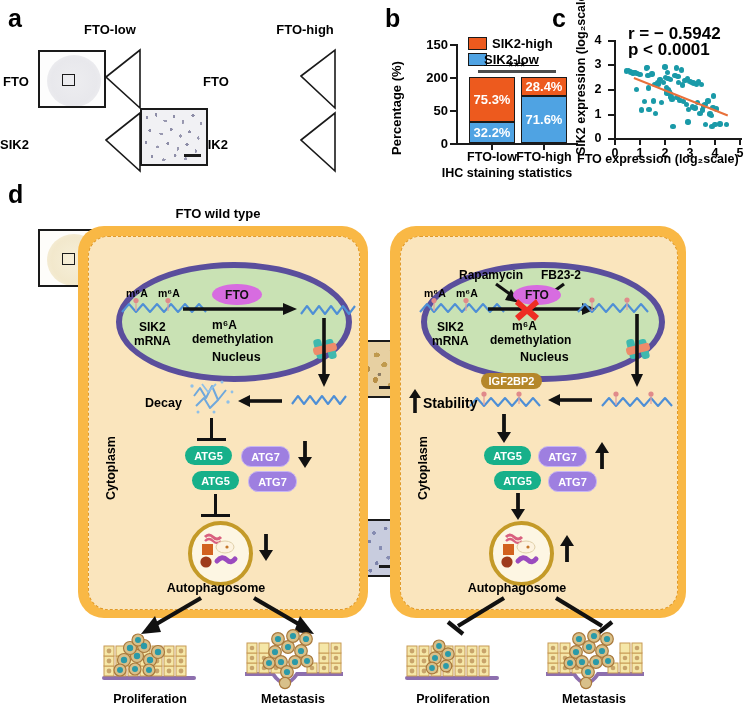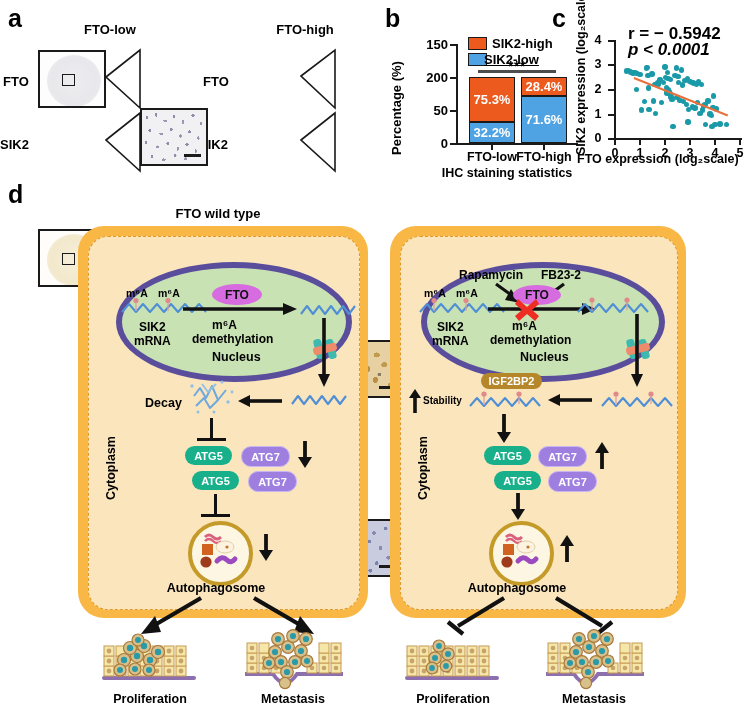--- a/index.html
+++ b/index.html
@@ -31,21 +31,21 @@
   .legend-tx{position:absolute;font-size:13px;font-weight:bold;white-space:nowrap;}
   .sig-bar{position:absolute;height:3px;background:#4d4d4d;}
   .sig-star{position:absolute;font-size:14px;font-weight:bold;letter-spacing:0.5px;}
   .xcat{position:absolute;font-size:12.5px;font-weight:bold;text-align:center;white-space:nowrap;}
   .xsub{position:absolute;font-size:12.5px;font-weight:bold;text-align:center;white-space:nowrap;}
 
   
   .dot{position:absolute;width:5.4px;height:5.4px;border-radius:50%;background:#1a9aa8;}
   .fitline{position:absolute;height:1.8px;background:#e8703a;transform-origin:0 50%;}
   .stat{position:absolute;font-size:17px;font-weight:bold;white-space:nowrap;}
-  .stat-i{font-style:italic;}
+  .stat-i{}
   .ylabel-c{position:absolute;font-size:12.5px;font-weight:bold;transform:rotate(-90deg);transform-origin:left top;white-space:nowrap;}
   .xlabel-c{position:absolute;font-size:12.5px;font-weight:bold;white-space:nowrap;}
   .tklab{position:absolute;font-size:12.5px;font-weight:bold;text-align:center;}
 
   
   .dtitle{position:absolute;font-size:13px;font-weight:bold;text-align:center;}
   .cell{position:absolute;border-radius:26px;background:#f9b845;}
   .cell-in{position:absolute;border-radius:20px;background:#fae5bd;border:1.4px dashed #e09a2a;}
   .nucleus{position:absolute;border-radius:50%;background:#c9e2b4;border:6px solid #5a4e9c;}
   .cytolab{position:absolute;font-size:12.5px;font-weight:bold;transform:rotate(-90deg);transform-origin:left top;white-space:nowrap;}
@@ -550,21 +550,21 @@
   <path d="M2,16 L9,8 L16,16 L23,8 L30,16 L37,8 L44,16 L51,8 L58,16 L65,8 L72,16" fill="none" stroke="#4E8FD6" stroke-width="2.1" stroke-linejoin="round"></path>
   <line x1="16" y1="15" x2="16" y2="5" stroke="#E0A0A0" stroke-width="1.3"></line>
   <circle cx="16" cy="4" r="2.6" fill="#E08A8A"></circle>
   <line x1="51" y1="14" x2="51" y2="5" stroke="#E0A0A0" stroke-width="1.3"></line>
   <circle cx="51" cy="4" r="2.6" fill="#E08A8A"></circle>
 </svg>
 <svg class="abs" style="left:408px;top:389px;" width="15" height="24">
   <line x1="7" y1="24" x2="7" y2="8" stroke="#111" stroke-width="3.6"></line>
   <polygon points="1,9 13,9 7,0" fill="#111"></polygon>
 </svg>
-<div class="dlab" style="left:423px;top:395px;font-size:10px;">Stability</div>
+<div class="dlab" style="left:423px;top:395px;font-size:14px;">Stability</div>
 
 <svg class="abs" style="left:496px;top:414px;" width="16" height="30">
   <line x1="8" y1="0" x2="8" y2="19" stroke="#111" stroke-width="3.8"></line>
   <polygon points="1,18 15,18 8,29" fill="#111"></polygon>
 </svg>
 
 <div class="atg atg5" style="left:484px;top:446px;width:47px;height:19px;">ATG5</div>
 <div class="atg atg7" style="left:538px;top:446px;width:47px;height:19px;">ATG7</div>
 <svg class="abs" style="left:594px;top:441px;" width="16" height="28">
   <line x1="8" y1="28" x2="8" y2="11" stroke="#111" stroke-width="3.8"></line>

